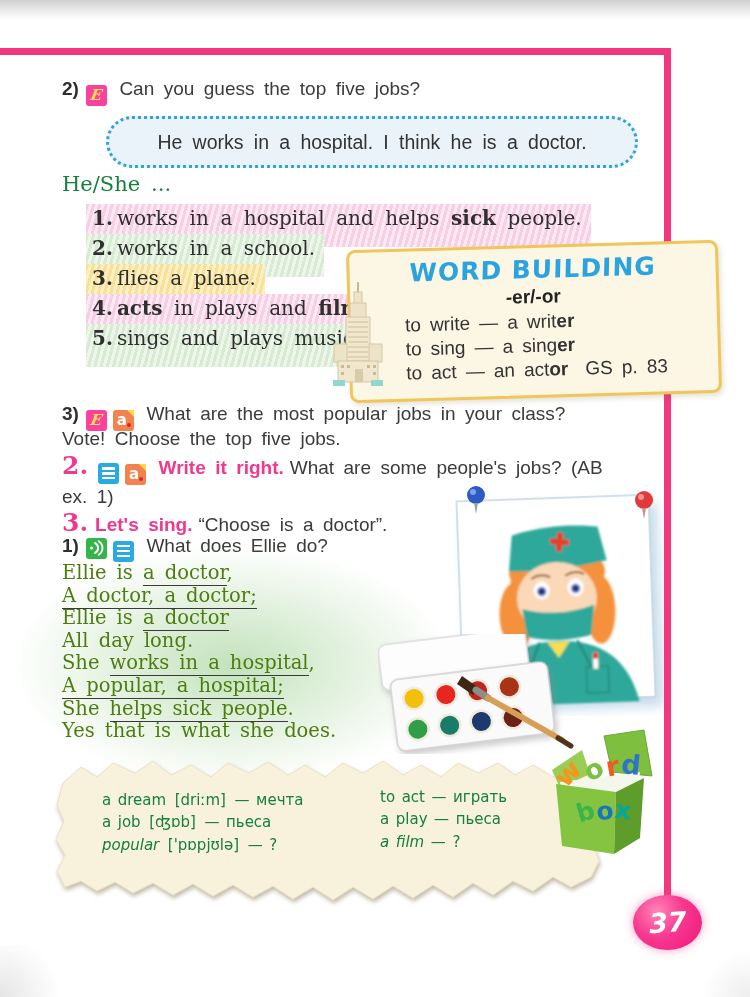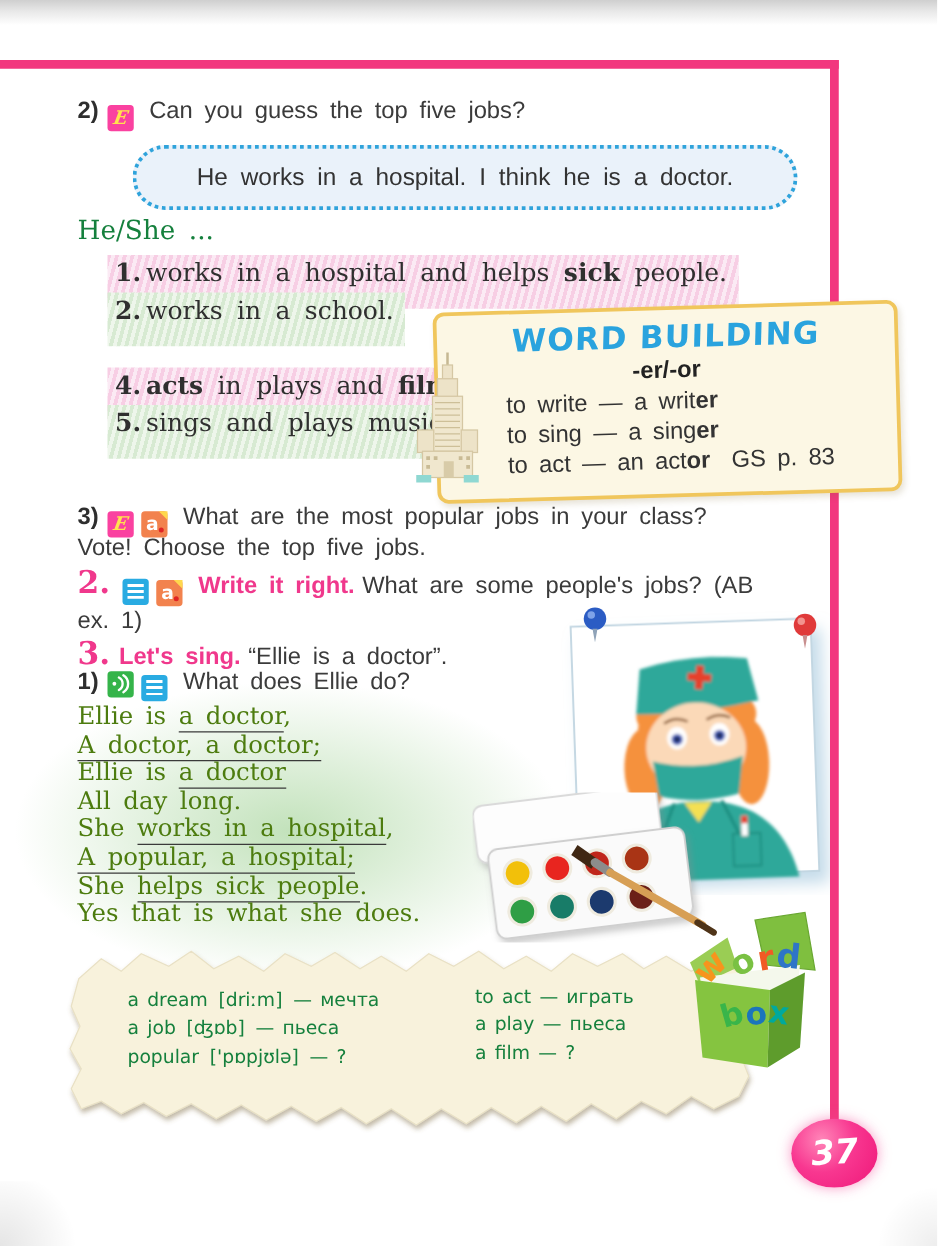--- a/index.html
+++ b/index.html
@@ -65,21 +65,21 @@
     background:radial-gradient(closest-side,rgba(188,223,180,.9),rgba(188,223,180,0));z-index:0;}
   .lyrics{left:62px;top:562px;font-family:"DejaVu Serif",serif;font-size:19.5px;
     line-height:22.6px;color:#4d7c0f;word-spacing:.2em;z-index:1;}
   .u{border-bottom:1.6px solid #3a3a3a;padding-bottom:1px;}
   
   .painting{left:448px;top:484px;width:218px;height:232px;z-index:1;}
   .paintbox{left:378px;top:634px;width:200px;height:120px;z-index:2;}
   .tornpaper{left:53px;top:753px;width:556px;height:154px;z-index:1;}
   .vocab{position:absolute;font-family:"DejaVu Sans",sans-serif;font-size:15px;
     line-height:22.4px;color:#15803d;z-index:2;white-space:nowrap;word-spacing:.12em;}
-  .vocab .it{}
+  .vocab .it{font-style:italic;}
   .vocab .tr{margin:0 2px;}
   .wordbox-icon{left:538px;top:728px;width:124px;height:132px;z-index:3;}
   
   .page-badge{left:633px;top:895px;width:69px;height:55px;border-radius:50%;
     background:radial-gradient(circle at 35% 30%,#FF85B8 0%,#F83790 45%,#EE1778 100%);
     box-shadow:0 0 10px rgba(243,70,150,.55);display:flex;align-items:center;justify-content:center;z-index:3;}
   .page-badge span{color:#fff;font:italic 800 27px "DejaVu Sans",sans-serif;transform:rotate(-4deg);}
 </style>
 </head>
 <body>
@@ -103,20 +103,23 @@
     <span>He works in a hospital. I think he is a doctor.</span>
   </div>
 
   <div class="abs heshe serif">He/She ...</div>
 
   <div class="job hl-pink" style="top:204px;">
     <span class="jnum">1.</span><span>works in a hospital and helps </span><span class="b">sick</span><span> people.</span>
   </div>
   <div class="job hl-green" style="top:234px;">
     <span class="jnum">2.</span><span>works in a school.</span>
+  </div>
+  <div class="job hl-yellow" style="top:264px;">
+    <span class="jnum">3.</span><span>flies a plane.</span>
   </div>
   <div class="job hl-pink" style="top:294px;">
     <span class="jnum">4.</span><span class="b">acts</span><span> in plays and </span><span class="b">films</span><span>.</span>
   </div>
   <div class="job hl-green" style="top:324px;">
     <span class="jnum">5.</span><span>sings and plays music.</span>
   </div>
 
   <div class="abs wb-card">
     <div class="wb-title">WORD BUILDING</div>
@@ -173,21 +176,21 @@
 
   <div class="row" style="left:62px;top:451px;">
     <span class="pnum">2.</span><span class="icon-badge icon-nb"></span><span class="icon-badge icon-a">
         <span class="al">a</span>
       </span>
     <span class="plabel">Write it right.</span><span>What are some people's jobs? (AB</span>
   </div>
   <div class="row" style="left:62px;top:486px;text-align:right;">ex. 1)</div>
 
   <div class="row" style="left:62px;top:508px;">
-    <span class="pnum">3.</span><span class="plabel">Let's sing.</span><span>“Ellie is a doctor”.</span>
+    <span class="pnum">3.</span><span class="plabel">Let's sing.</span><span>“Choose is a doctor”.</span>
   </div>
 
   <div class="row" style="left:62px;top:535px;">
     <span class="bnum">1)</span><span class="icon-badge icon-listen">
         <svg viewBox="0 0 20 20" width="18" height="18">
           <circle cx="5" cy="10" r="1.7" fill="#fff"></circle>
           <g fill="none" stroke="#fff" stroke-width="2.1" stroke-linecap="round">
             <path d="M9,4.5 A6.2,6.2 0 0 1 9,15.5"></path>
             <path d="M13,2.5 A8.8,8.8 0 0 1 13,17.5"></path>
           </g>

